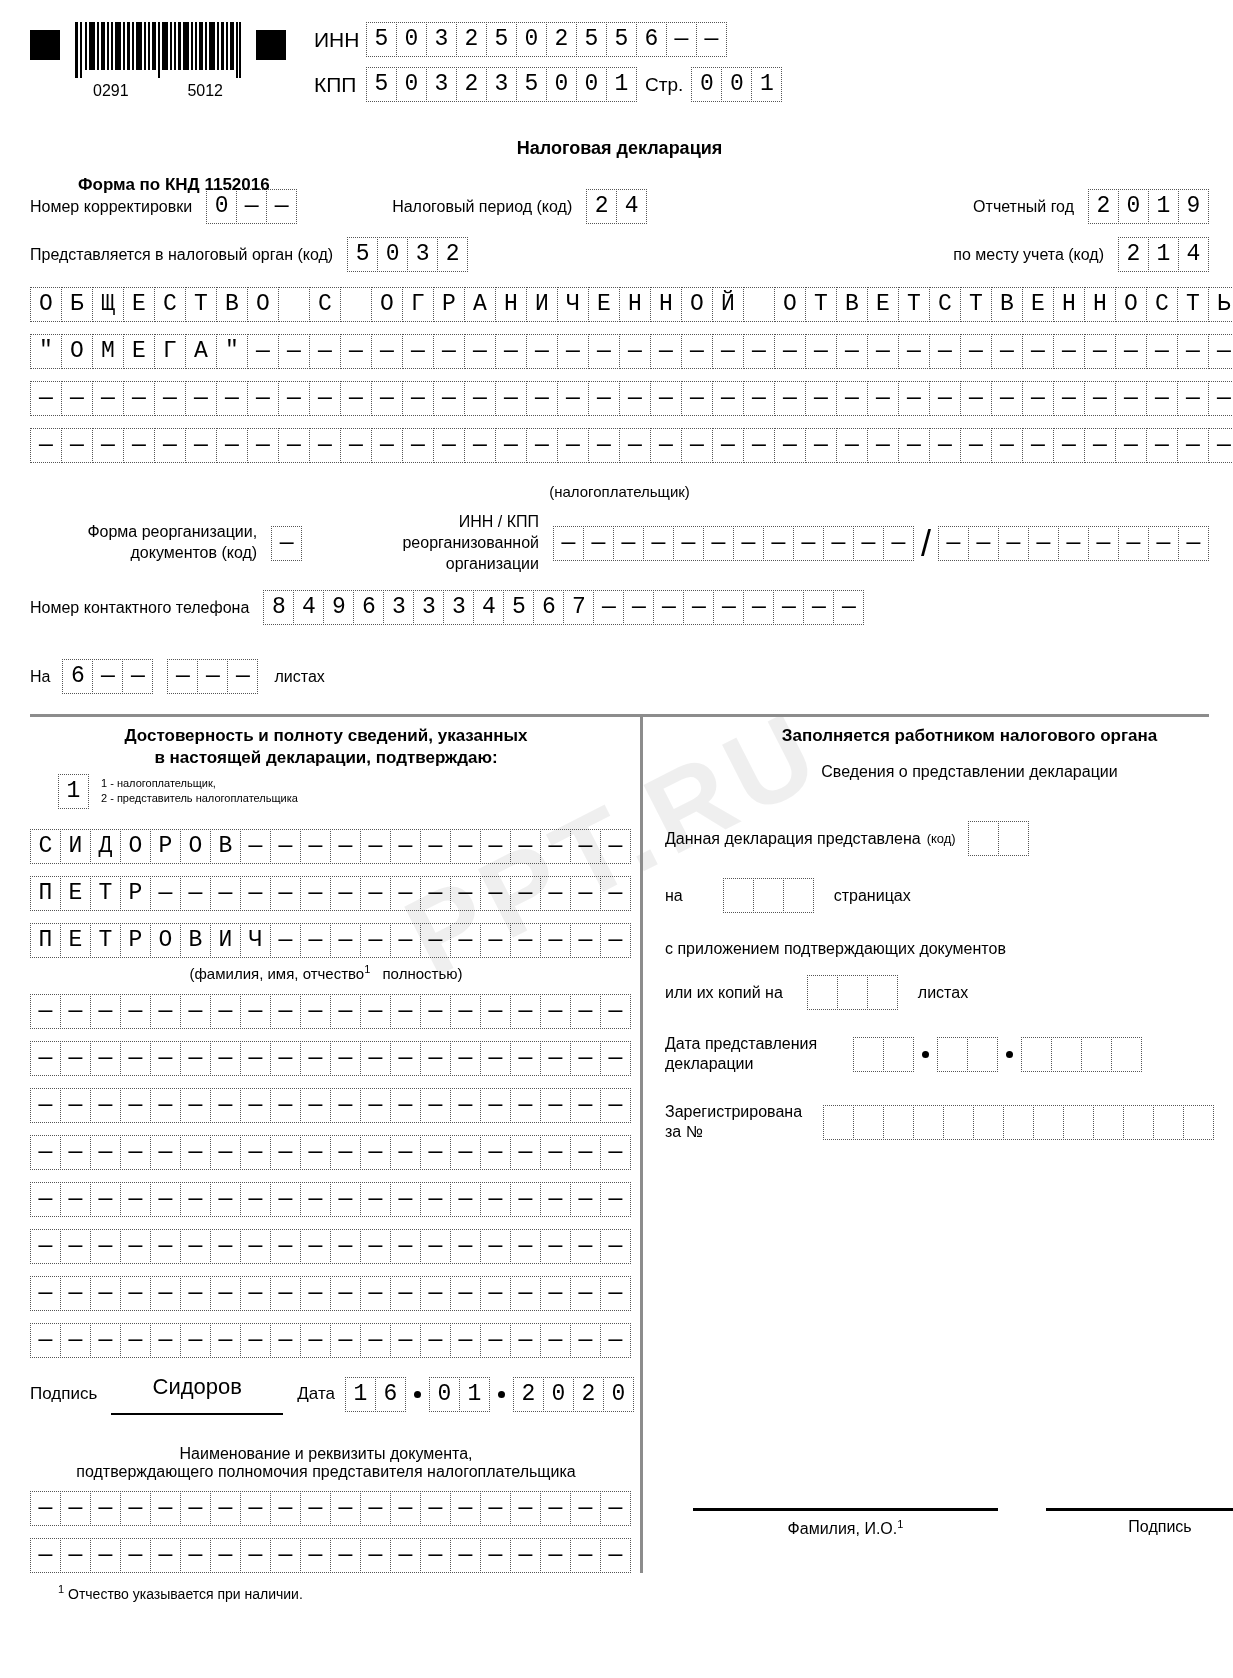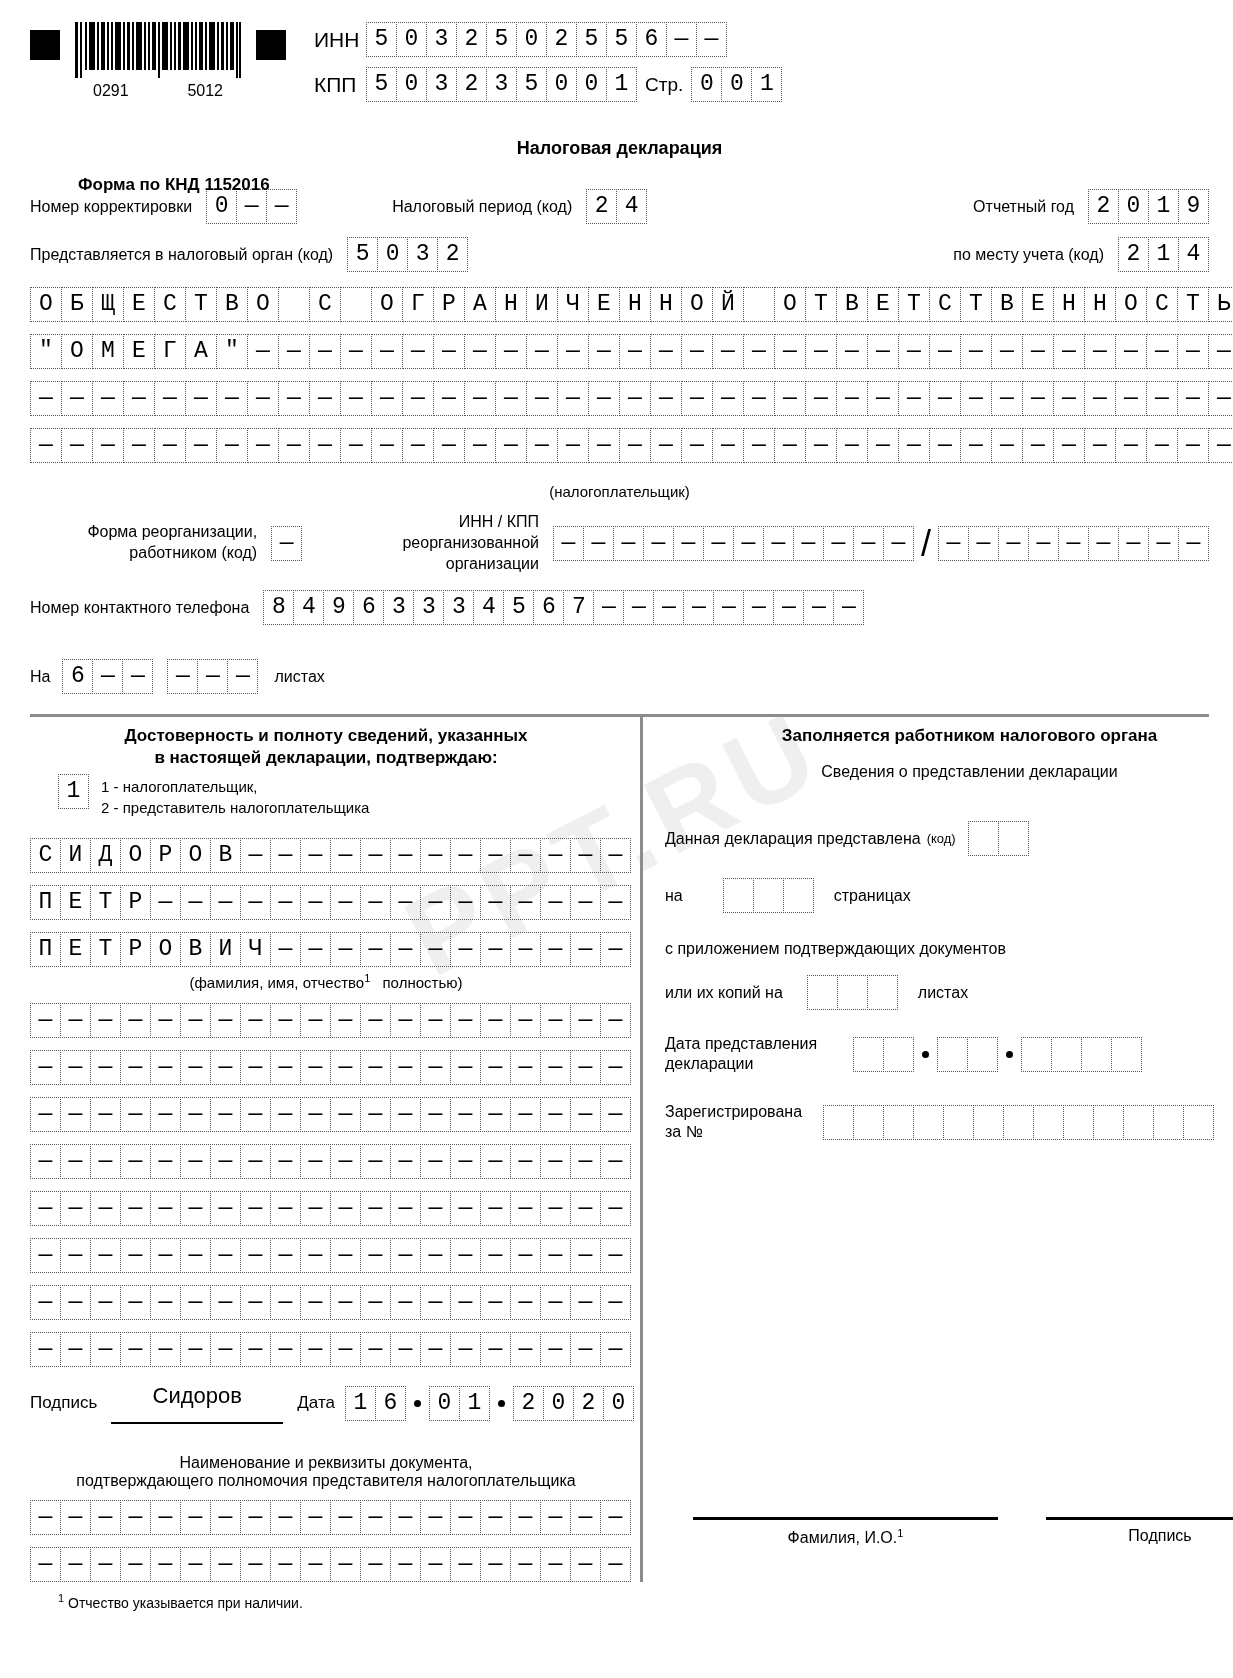--- a/index.html
+++ b/index.html
@@ -40,21 +40,21 @@
   .rlab{text-align:right;font-size:16px;line-height:1.3;}
   .slash{font-size:36px;font-weight:300;margin:0 7px;line-height:33px;}
   .rule{border-top:3px solid #8c8c8c;margin-top:20px;}
   
   .cols{display:flex;align-items:stretch;}
   .colL{flex:none;width:592px;}
   .colR{flex:1;border-left:3px solid #8c8c8c;margin-left:18px;padding-left:22px;
         display:flex;flex-direction:column;}
   .ch{text-align:center;font-size:17px;font-weight:bold;line-height:1.3;}
   .subj{display:flex;margin-top:4px;}
-  .opts{font-size:15px;line-height:1.4;margin-left:12px;margin-top:2px;}
+  .opts{font-size:11px;line-height:1.4;margin-left:12px;margin-top:2px;}
   .mb12{margin-bottom:12px;}
   .signrow{display:flex;align-items:center;margin-top:16px;}
   .sigline{flex:none;width:172px;border-bottom:2px solid #000;text-align:center;
            font-size:22px;padding-bottom:13px;margin:0 14px;}
   .siglab{font-size:17px;}
   .footnote{font-size:14px;margin:10px 0 0 28px;}
   .rrow{display:flex;align-items:center;}
   .sigblocks{display:flex;margin-top:auto;margin-bottom:34px;padding-left:28px;}
   .sigbk{border-top:3px solid #000;text-align:center;font-size:16px;padding-top:7px;}
   .sigbk.n1{width:305px;margin-right:48px;}
@@ -358,21 +358,21 @@
           <span class="cell">—</span>
           <span class="cell">—</span>
           <span class="cell">—</span>
         </div>
       <div class="cap" style="margin-top:20px;">(налогоплательщик)</div>
     </div>
 
     <div class="frow" style="margin-top:12px;">
       <div class="rlab" style="width:222px;margin-left:20px;">
         <div>Форма реорганизации,</div>
-          <div>работником (код)</div>
+          <div>документов (код)</div>
       </div>
       <div class="cells" style="margin-left:14px;">
           <span class="cell">—</span>
         </div>
       <div class="rlab" style="width:228px;margin-left:24px;">
         <div>ИНН / КПП реорганизованной</div>
           <div>организации</div>
       </div>
       <div class="cells" style="margin-left:14px;">
           <span class="cell">—</span>

